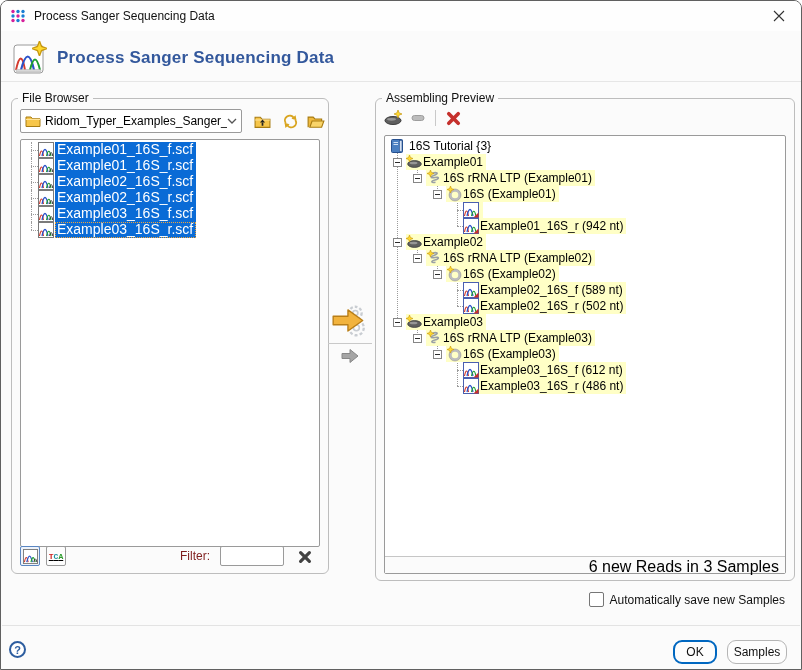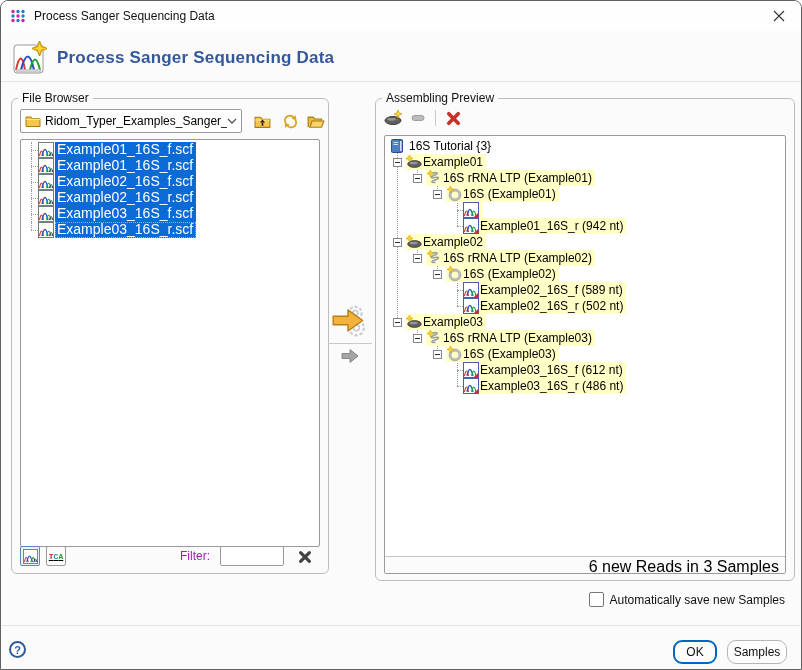--- a/index.html
+++ b/index.html
@@ -33,21 +33,21 @@
   .fconn.last::before{bottom:8px;}
   .scf-ic{width:16px;height:16px;flex:none;margin-right:1px;}
   .fsel{font-size:14px;line-height:15px;color:#fff;background:#0a6bd6;padding:0 3px 1px 2px;white-space:pre;}
   .fsel.focus{outline:1px dotted #efa33a;outline-offset:-1px;}
   .fb-bottom{position:absolute;left:0;right:0;bottom:5px;height:22px;}
   .mini-btn{position:absolute;width:20px;height:20px;background:#fdfdfd;border:1px solid #9a9a9a;border-radius:2px;
             display:flex;align-items:center;justify-content:center;box-sizing:border-box;text-decoration:underline;}
   .mini-btn.sel{border-color:#5a86c2;background:#eef3fb;}
   .tca{font-size:8px;font-weight:bold;font-family:"Liberation Mono","DejaVu Sans Mono",monospace;letter-spacing:0;}
   .tca .t{color:#cc2222}.tca .c{color:#1a8fa0}.tca .a{color:#2a9a2a}
-  .filter-label{position:absolute;left:168px;top:3px;font-size:12px;color:#a21caf;}
+  .filter-label{position:absolute;left:168px;top:3px;font-size:12px;color:#7f1d1d;}
   .filter-input{position:absolute;left:208px;top:0;width:64px;height:20px;border:1px solid #9a9a9a;border-radius:2px;
                 box-sizing:border-box;font-size:12px;padding:0 3px;background:#fff;}
   .clear-x{position:absolute;left:284px;top:2px;width:18px;height:18px;display:flex;align-items:center;justify-content:center;}
   
   .mid-btn1{position:absolute;left:329px;top:301px;width:38px;height:38px;}
   .mid-sep{position:absolute;left:327px;top:342px;width:44px;height:1px;background:#c9c9c9;}
   .mid-btn2{position:absolute;left:338px;top:347px;width:22px;height:16px;}
   
   .ap-toolbar{position:absolute;left:6px;top:8px;height:22px;display:flex;align-items:center;}
   .ap-tbtn{width:24px;height:20px;display:flex;align-items:center;justify-content:center;}

